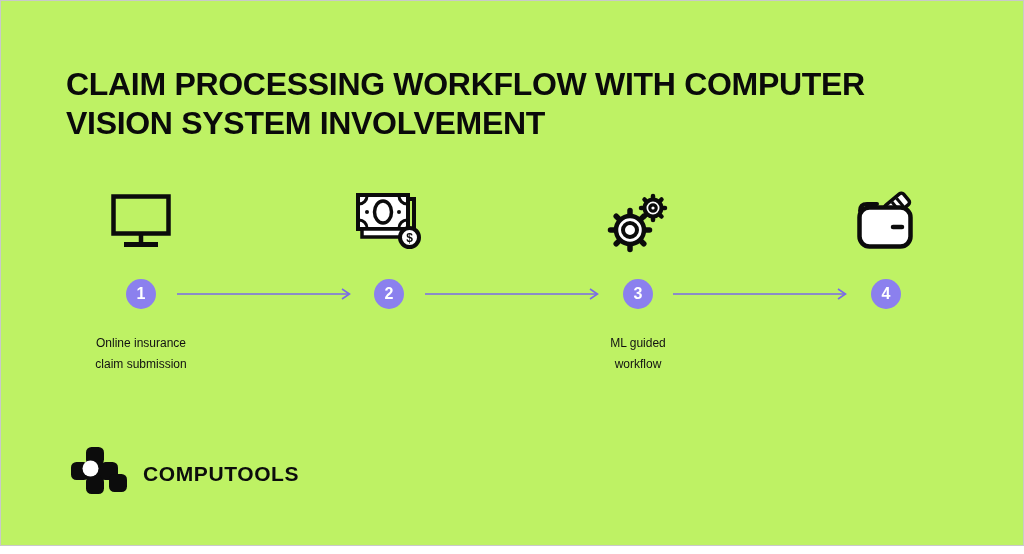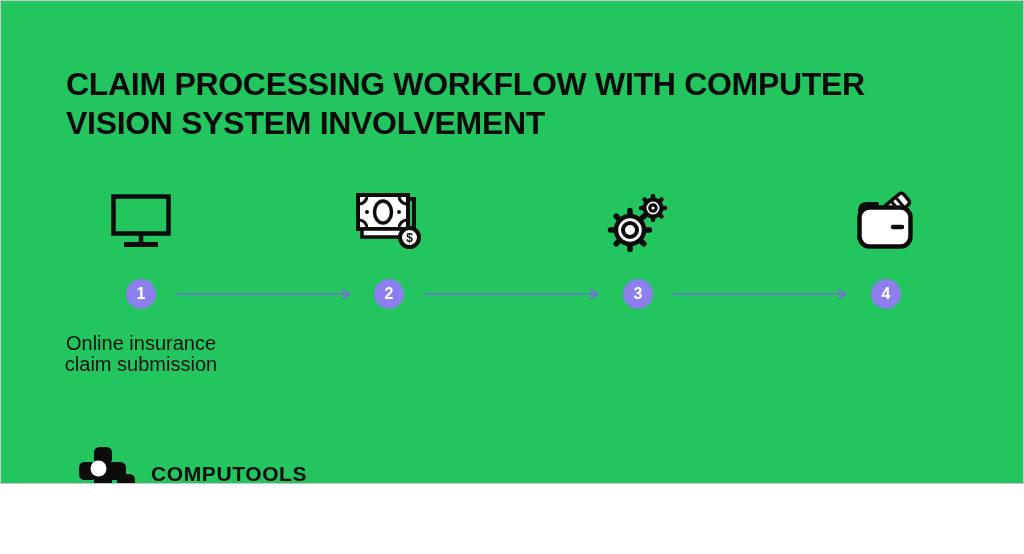--- a/index.html
+++ b/index.html
@@ -2,22 +2,22 @@
 <html style="--accent: #8B80EE; --arrow: #7A6AE9; --text: #0B0B0B;"><head>
 <meta charset="utf-8">
 <style>
   * { margin: 0; padding: 0; box-sizing: border-box; }
   html, body { background: #fff; }
   body { font-family: "Liberation Sans", sans-serif; color: var(--text, #0b0b0b); }
 
   .canvas {
     position: relative;
     width: 1024px;
-    height: 484px;
-    background: #22c55e;
+    height: 546px;
+    background: #bef264;
     border: 1px solid #c9c9c9;
     overflow: hidden;
   }
 
   .title {
     position: absolute;
     left: 65px;
     top: 64px;
     width: 880px;
     font-size: 32px;
@@ -56,21 +56,21 @@
     display: flex;
     align-items: center;
     justify-content: center;
   }
   .step .label {
     position: absolute;
     top: 147px;
     left: 0;
     width: 100%;
     text-align: center;
-    font-size: 20px;
+    font-size: 12px;
     font-weight: 500;
     line-height: 20.5px;
     white-space: pre-line;
     color: #111111;
   }
 
   .step1 { left: 30px; }
   .step2 { left: 278px; }
   .step3 { left: 527px; }
   .step4 { left: 775px; }
@@ -80,21 +80,21 @@
     top: 285px;
     width: 177px;
     height: 16px;
   }
   .arrow1 { left: 176px; }
   .arrow2 { left: 424px; }
   .arrow3 { left: 672px; }
 
   .logo {
     position: absolute;
-    left: 76px;
+    left: 68px;
     top: 444px;
     display: flex;
     align-items: center;
   }
   .logo .wordmark {
     margin-left: 16px;
     font-size: 21px;
     font-weight: bold;
     letter-spacing: 0.6px;
     color: #0c0c0c;
@@ -167,20 +167,22 @@
           <line x1="42.3" y1="11.3" x2="39.5" y2="8.5"></line>
           <line x1="53.7" y1="11.3" x2="56.5" y2="8.5"></line>
           <line x1="42.3" y1="22.7" x2="39.5" y2="25.5"></line>
           <line x1="53.7" y1="22.7" x2="56.5" y2="25.5"></line>
         </g>
         <circle cx="48" cy="17" r="8.5" fill="#ffffff" stroke="#0b0b0b" stroke-width="4"></circle>
         <circle cx="48" cy="17" r="3.2" fill="#ffffff" stroke="#0b0b0b" stroke-width="3.2"></circle>
       </svg>
     </div>
     <div class="num">3</div>
+    <div class="label">ML guided
+workflow</div>
   </div>
 
   <div class="step step4">
     <div class="icon-wrap">
       <svg width="62" height="62" viewBox="0 0 62 62" fill="none">
 
         <g transform="rotate(-40 42 14)">
           <rect x="30" y="7" width="24" height="14" rx="3" fill="#ffffff" stroke="#0b0b0b" stroke-width="3.5"></rect>
           <line x1="40" y1="8.5" x2="40" y2="19.5" stroke="#0b0b0b" stroke-width="3"></line>
           <line x1="46" y1="8.5" x2="46" y2="19.5" stroke="#0b0b0b" stroke-width="3"></line>

